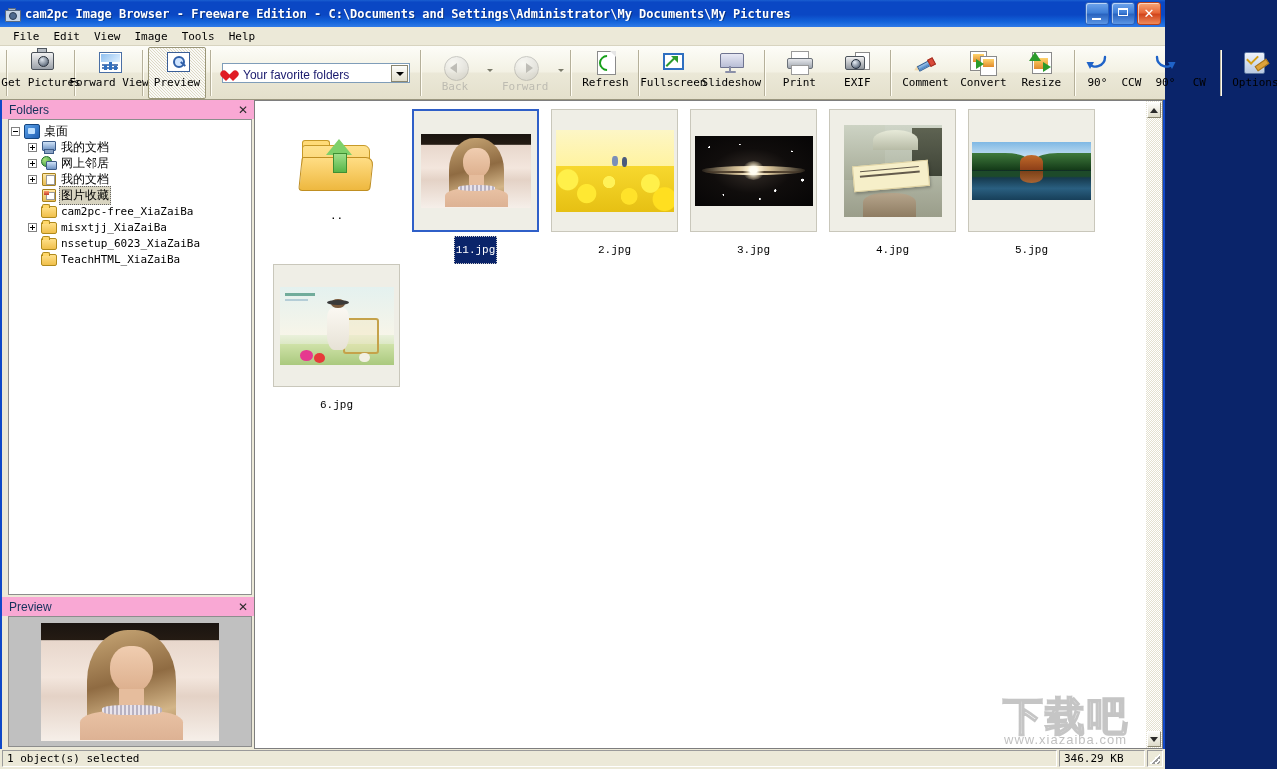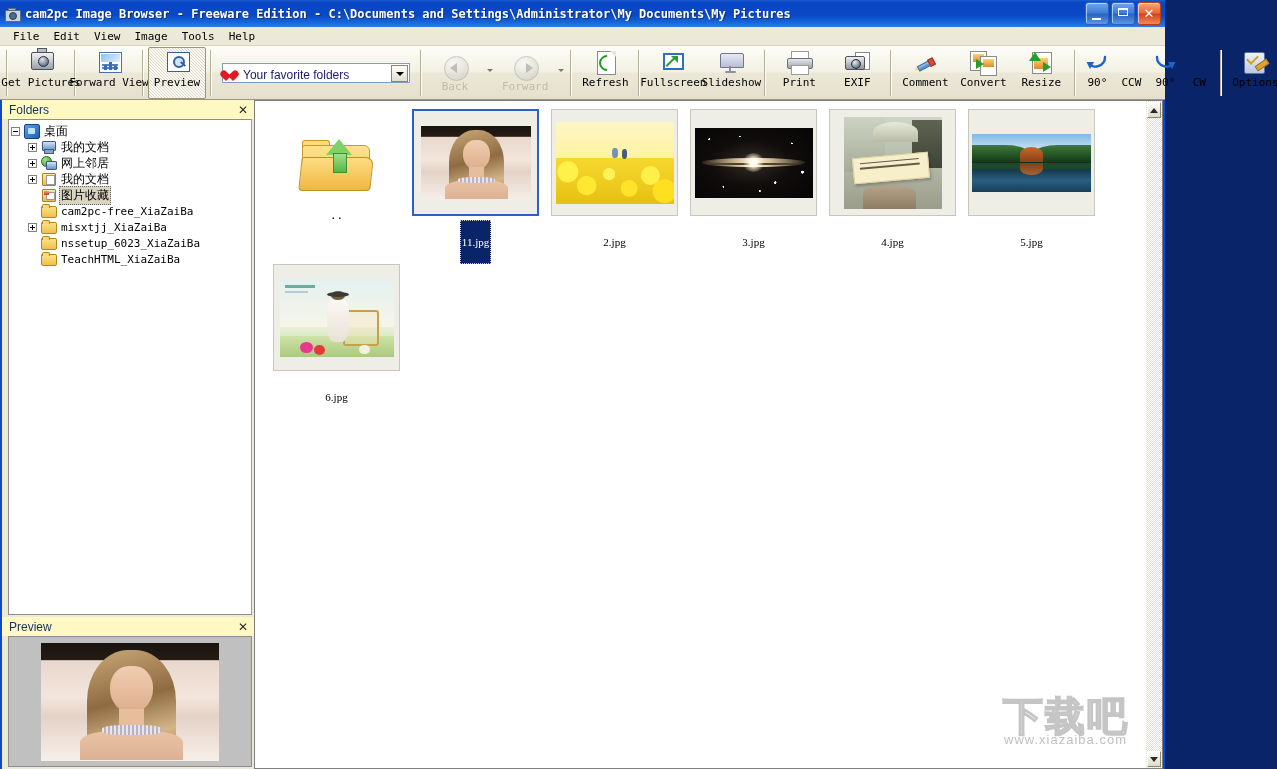--- a/index.html
+++ b/index.html
@@ -186,21 +186,21 @@
 
   .op-ico{position:absolute;left:3px;top:2px;width:19px;height:20px;background:linear-gradient(180deg,#eef3fb,#b9c9e2);border:1px solid #5a74a0;border-radius:2px;}
   .op-check{position:absolute;left:6px;top:5px;width:9px;height:5px;border-left:2.5px solid #d4a017;border-bottom:2.5px solid #d4a017;transform:rotate(-45deg);}
   .op-pen{position:absolute;left:14px;top:12px;width:12px;height:4px;background:#e0a33a;border:1px solid #a5761f;transform:rotate(-35deg);}
 
   
   .main{flex:1 1 auto;display:flex;background:#0f48c8;padding:0 2px 0 2px;box-sizing:border-box;min-height:0;}
   .leftcol{width:252px;flex:0 0 252px;display:flex;flex-direction:column;background:#ece9d8;}
 
   .panel-head{
-    height:19px;flex:0 0 19px;background:#fef9c3;display:flex;align-items:center;
+    height:19px;flex:0 0 19px;background:#f9a8d4;display:flex;align-items:center;
     padding:0 4px 0 7px;position:relative;
   }
   .panel-title{font-size:12px;color:#14325c;font-family:"Liberation Sans",sans-serif;flex:1 1 auto;}
   .panel-x{
     font-family:"DejaVu Sans",sans-serif;font-size:12px;font-weight:bold;color:#2a2a2a;
     cursor:default;line-height:10px;padding:0 2px;
   }
 
   .tree{
     flex:1 1 auto;background:#fff;border:1px solid #8d8d8d;border-right-color:#9a9a9a;
@@ -258,22 +258,22 @@
     width:139px;height:155px;display:flex;flex-direction:column;align-items:center;
     justify-content:flex-start;cursor:default;box-sizing:border-box;
   }
   .thumb-frame{
     width:127px;height:127px;background:#efeee6;border:1px solid #c9c7bb;
     display:flex;align-items:center;justify-content:center;box-sizing:border-box;
     overflow:hidden;
   }
   .thumb.selected .thumb-frame{border:2px solid #2f5fc8;}
   .thumb-name{
-    margin-top:4px;font-family:Liberation Serif, serif;font-size:11px;
-    color:#000;padding:16px 2px;white-space:nowrap;text-align:right;
+    margin-top:4px;font-family:Liberation Mono, monospace;font-size:11px;
+    color:#000;padding:8px 2px;white-space:nowrap;text-align:right;
   }
   .thumb.selected .thumb-name{background:#0a246a;color:#fff;outline:1px dotted #c8c8c8;outline-offset:-1px;}
   .up-tile{width:139px;height:155px;display:flex;flex-direction:column;align-items:center;padding-top:28px;box-sizing:border-box;}
   .up-folder{width:74px;height:58px;position:relative;}
   .uf-back{position:absolute;left:2px;top:8px;width:66px;height:44px;background:linear-gradient(180deg,#ffe28e,#f3c352);border:1px solid #c79a28;border-radius:3px 6px 4px 4px;}
   .uf-tab{position:absolute;left:2px;top:3px;width:26px;height:7px;background:#ffdb78;border:1px solid #c79a28;border-bottom:none;border-radius:3px 3px 0 0;}
   .uf-front{position:absolute;left:0px;top:20px;width:70px;height:32px;background:linear-gradient(180deg,#ffdd84,#eeb83f);border:1px solid #c08f22;border-radius:2px 8px 4px 4px;transform:skewX(-6deg);}
   .uf-arrow{position:absolute;left:26px;top:2px;width:26px;height:34px;z-index:5;}
   .uf-arrow .stem{position:absolute;left:7px;top:14px;width:12px;height:18px;background:linear-gradient(180deg,#9fe08a,#59b548);border:1px solid #3f8f33;}
   .uf-arrow .head{position:absolute;left:0;top:0;width:0;height:0;border-left:13px solid transparent;border-right:13px solid transparent;border-bottom:16px solid #7ed06a;}
@@ -881,19 +881,24 @@
             <i></i>
           </div>
         <div class="sbtn dn">
             <i></i>
           </div>
       </div>
     </div>
 
   </div>
 
+  <div class="statusbar">
+    <div class="sb-cell sb-left">1 object(s) selected</div>
+    <div class="sb-cell sb-right">346.29 KB</div>
+    <div class="sb-cell sb-grip"></div>
+  </div>
 
   <div class="watermark">
     <div class="wm-main">下载吧</div>
     <div class="wm-sub">www.xiazaiba.com</div>
   </div>
 
 </div>
 
 </body></html>

